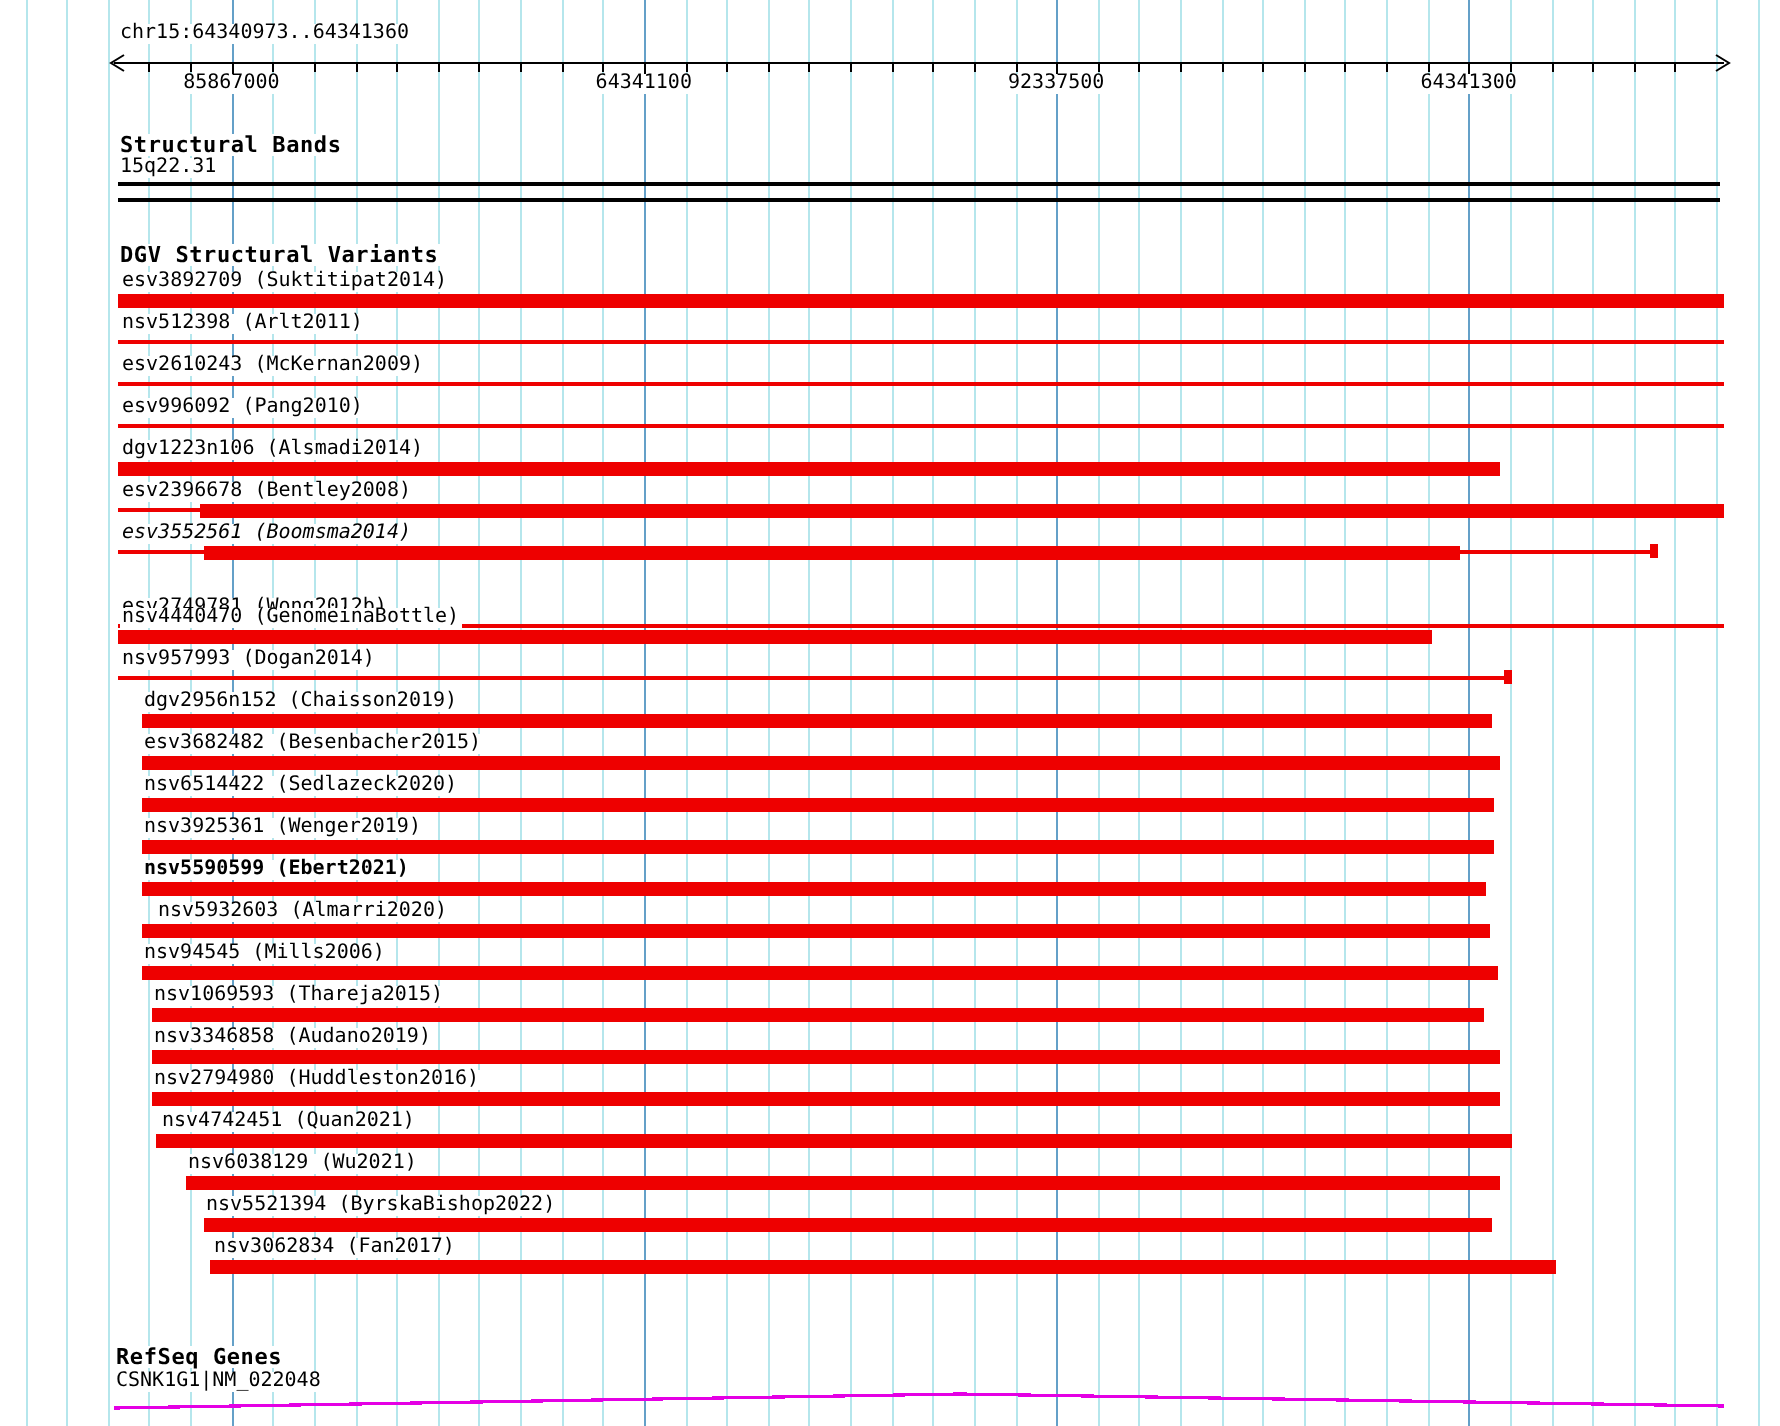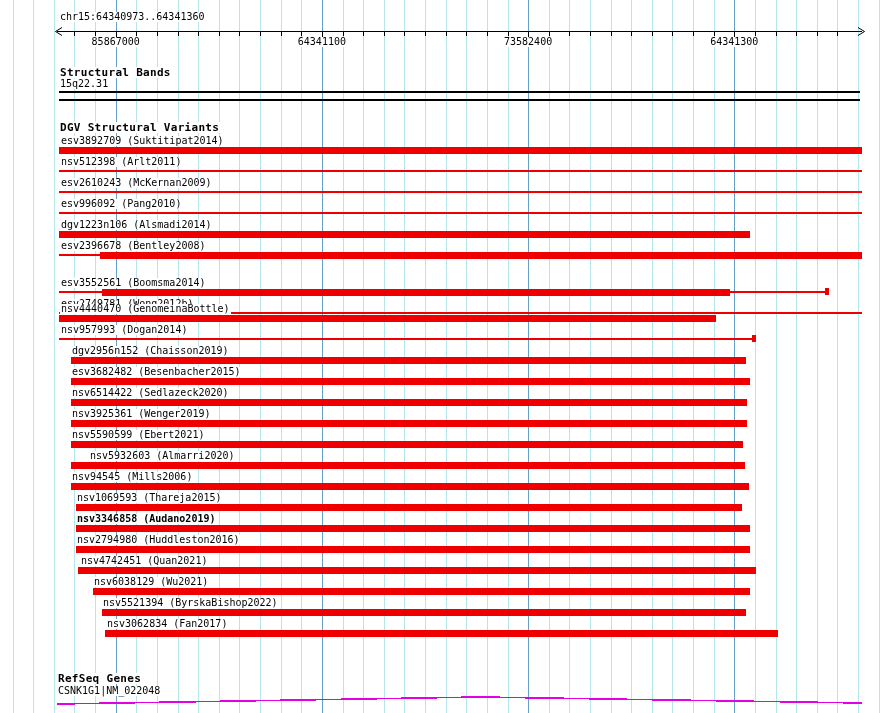--- a/index.html
+++ b/index.html
@@ -119,21 +119,21 @@
         <div class="tick" style="left: 693px; top: 32px; height: 4px;"></div>
         <div class="tick" style="left: 713.7px; top: 32px; height: 4px;"></div>
         <div class="tick" style="left: 734.3px; top: 32px; height: 8px;"></div>
         <div class="tick" style="left: 754.9px; top: 32px; height: 4px;"></div>
         <div class="tick" style="left: 775.5px; top: 32px; height: 4px;"></div>
         <div class="tick" style="left: 796.1px; top: 32px; height: 4px;"></div>
         <div class="tick" style="left: 816.8px; top: 32px; height: 4px;"></div>
         <div class="tick" style="left: 837.4px; top: 32px; height: 4px;"></div>
         <div class="tick-label" style="left: 115.7px; top: 37px;">85867000</div>
         <div class="tick-label" style="left: 321.9px; top: 37px;">64341100</div>
-        <div class="tick-label" style="left: 528.1px; top: 37px;">73582400</div>
+        <div class="tick-label" style="left: 528.1px; top: 37px;">92337500</div>
         <div class="tick-label" style="left: 734.3px; top: 37px;">64341300</div>
       </div>
   </div>
 
   <div>
     <div class="hdr" style="left:59px;top:67px;">Structural Bands</div>
     <div class="txt" style="left:59px;top:79px;">15q22.31</div>
     <div class="band-line" style="left:59px;top:91px;width:801px;"></div>
     <div class="band-line" style="left:59px;top:99px;width:801px;"></div>
   </div>
@@ -159,21 +159,21 @@
         </div>
         <div class="variant-row" style="top: 220px;">
           <div class="vlabel" style="left: 60px;">dgv1223n106 (Alsmadi2014)</div>
           <div class="seg seg-thick" style="left: 59px; width: 691px;"></div>
         </div>
         <div class="variant-row" style="top: 241px;">
           <div class="vlabel" style="left: 60px; text-align: center;">esv2396678 (Bentley2008)</div>
           <div class="seg seg-thin" style="left: 59px; width: 41px;"></div>
           <div class="seg seg-thick" style="left: 100px; width: 762px;"></div>
         </div>
-        <div class="variant-row" style="top: 278px;">
+        <div class="variant-row" style="top: 262px; font-style: italic;">
           <div class="vlabel" style="left: 60px;">esv3552561 (Boomsma2014)</div>
           <div class="seg seg-thin" style="left: 59px; width: 43px;"></div>
           <div class="seg seg-thick" style="left: 102px; width: 628px;"></div>
           <div class="seg seg-thin" style="left: 730px; width: 95px;"></div>
           <div class="seg seg-tick" style="left: 825px;"></div>
         </div>
         <div class="variant-row" style="top: 283px; margin-top: 16px;">
           <div class="vlabel" style="left: 60px;">esv2749781 (Wong2012b)</div>
           <div class="seg seg-thin" style="left: 59px; width: 803px;"></div>
         </div>
@@ -195,37 +195,37 @@
           <div class="seg seg-thick" style="left: 71px; width: 679px;"></div>
         </div>
         <div class="variant-row" style="top: 388px;">
           <div class="vlabel" style="left: 71px;">nsv6514422 (Sedlazeck2020)</div>
           <div class="seg seg-thick" style="left: 71px; width: 676px;"></div>
         </div>
         <div class="variant-row" style="top: 409px;">
           <div class="vlabel" style="left: 71px;">nsv3925361 (Wenger2019)</div>
           <div class="seg seg-thick" style="left: 71px; width: 676px;"></div>
         </div>
-        <div class="variant-row" style="top: 430px;">
+        <div class="variant-row" style="top: 430px; font-weight: bold;">
           <div class="vlabel" style="left: 71px;">nsv5590599 (Ebert2021)</div>
           <div class="seg seg-thick" style="left: 71px; width: 672px;"></div>
         </div>
         <div class="variant-row" style="top: 451px;">
-          <div class="vlabel" style="left: 89px;">nsv5932603 (Almarri2020)</div>
+          <div class="vlabel" style="left: 78px;">nsv5932603 (Almarri2020)</div>
           <div class="seg seg-thick" style="left: 71px; width: 674px;"></div>
         </div>
         <div class="variant-row" style="top: 472px;">
           <div class="vlabel" style="left: 71px;">nsv94545 (Mills2006)</div>
           <div class="seg seg-thick" style="left: 71px; width: 678px;"></div>
         </div>
         <div class="variant-row" style="top: 493px;">
           <div class="vlabel" style="left: 76px;">nsv1069593 (Thareja2015)</div>
           <div class="seg seg-thick" style="left: 76px; width: 666px;"></div>
         </div>
-        <div class="variant-row" style="top: 514px; font-weight: bold;">
+        <div class="variant-row" style="top: 514px;">
           <div class="vlabel" style="left: 76px;">nsv3346858 (Audano2019)</div>
           <div class="seg seg-thick" style="left: 76px; width: 674px;"></div>
         </div>
         <div class="variant-row" style="top: 535px;">
           <div class="vlabel" style="left: 76px;">nsv2794980 (Huddleston2016)</div>
           <div class="seg seg-thick" style="left: 76px; width: 674px;"></div>
         </div>
         <div class="variant-row" style="top: 556px;">
           <div class="vlabel" style="left: 80px;">nsv4742451 (Quan2021)</div>
           <div class="seg seg-thick" style="left: 78px; width: 678px;"></div>

